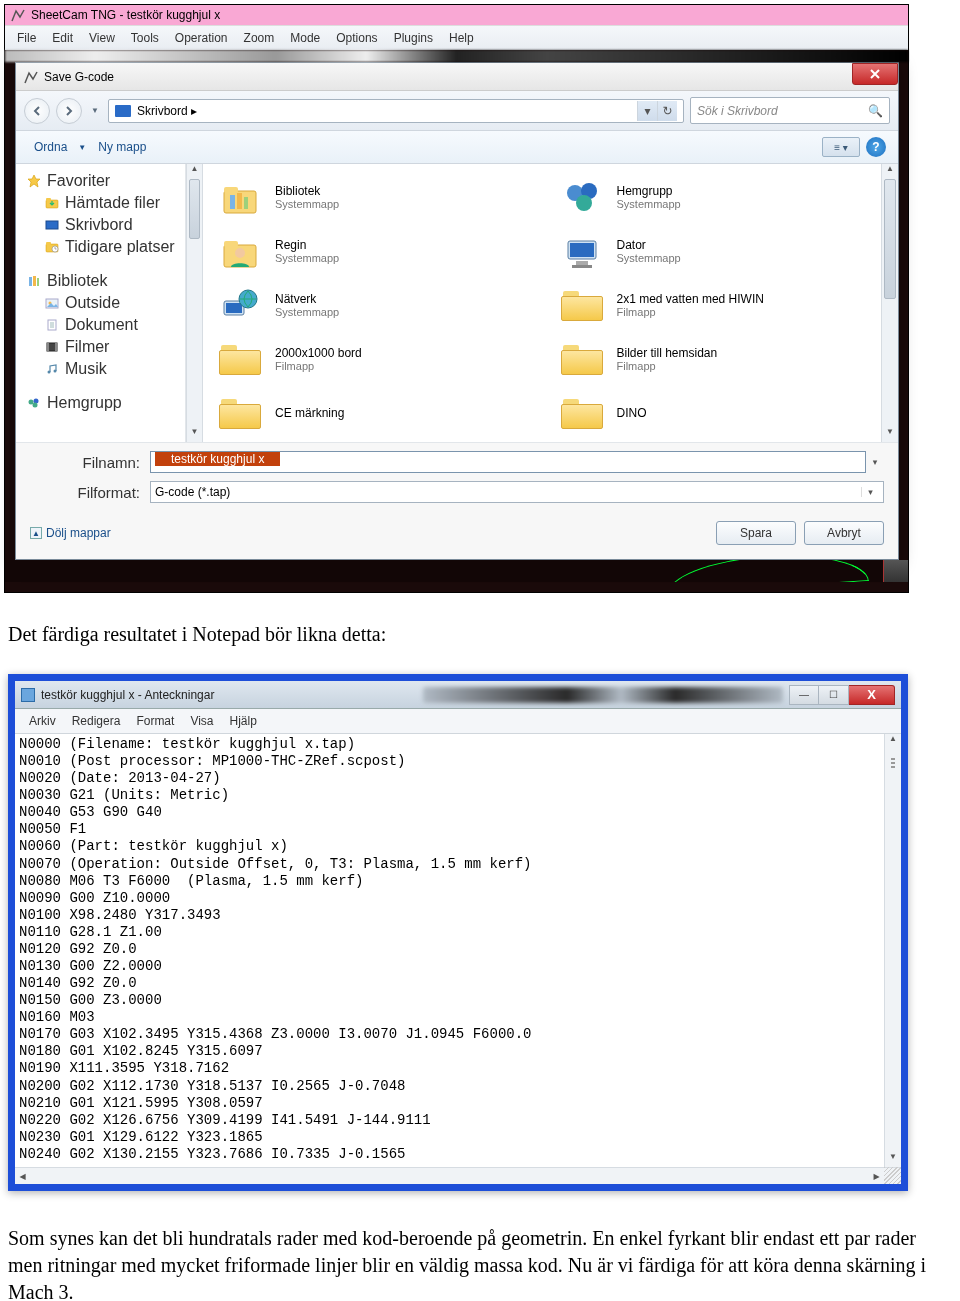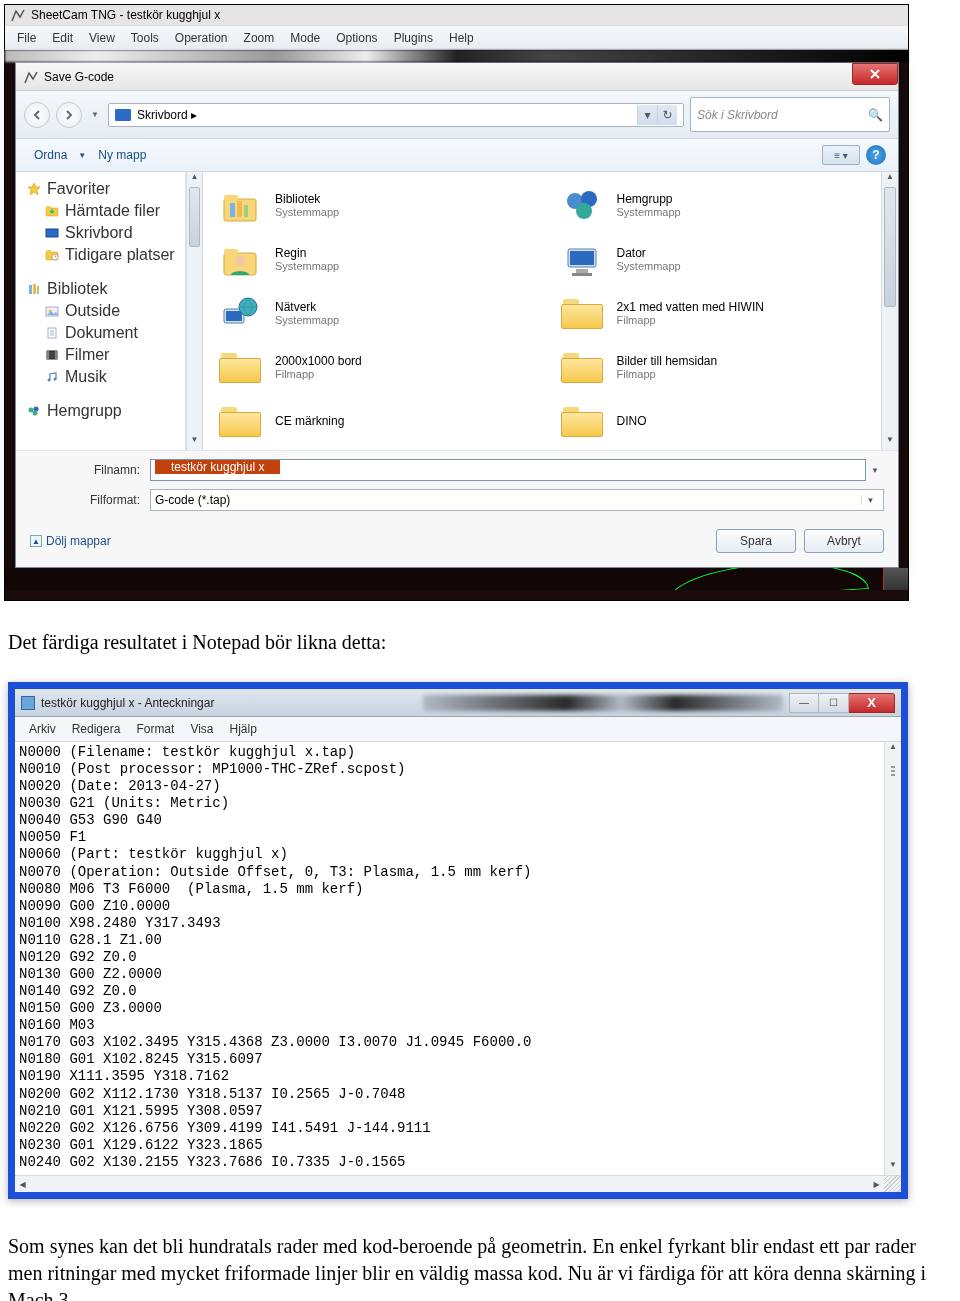--- a/index.html
+++ b/index.html
@@ -1,20 +1,20 @@
 <!DOCTYPE html>
 <html><head>
 <meta charset="utf-8">
 <style>
   * { box-sizing: border-box; margin: 0; padding: 0; }
   body { font-family: "Segoe UI", Tahoma, sans-serif; font-size: 12px; background: #fff; width: 960px; }
   
   
   .sheetcam-window { border: 1px solid #000; width: 905px; margin: 4px 0 0 4px; background: #fff; }
-  .sc-titlebar { background: #e5e5e5; padding: 3px 6px; display: flex; align-items: center; gap: 6px; font-size: 12px; }
+  .sc-titlebar { background: #f9a8d4; padding: 3px 6px; display: flex; align-items: center; gap: 6px; font-size: 12px; }
   .sc-title-icon { width: 14px; height: 14px; display: inline-flex; align-items: center; justify-content: center; }
   .sc-menubar { background: linear-gradient(#f5f7fa, #e9edf2); padding: 3px 4px; display: flex; gap: 0; color: #333; border-top: 1px solid #ddd; font-size: 12px; }
   .sc-menubar span { padding: 2px 8px; cursor: default; }
   
   
   .cad-back { background: #1a0a0a; padding: 0 0 10px 0; position: relative; }
   .cad-blur { height: 12px; background: linear-gradient(90deg,#bbb,#eee 10%,#999 30%,#eee 40%,#222 50%,#444 60%,#222 80%,#000); filter: blur(1px); }
   
   
   .save-dialog { width: 884px; margin: 0 0 0 10px; background: #fff; border: 1px solid #7a8a99; box-shadow: 0 4px 16px rgba(0,0,0,0.4); }
@@ -23,21 +23,21 @@
   .dlg-close { position: absolute; right: 0; top: 0; width: 46px; height: 22px; background: linear-gradient(#e57373,#c62828); border: 1px solid #a02525; border-radius: 0 0 3px 3px; color: #fff; font-size: 12px; display: flex; align-items: center; justify-content: center; text-shadow: 0 -1px 0 rgba(0,0,0,0.4); }
   
   .dlg-nav { display: flex; align-items: center; padding: 6px 8px; gap: 6px; background: linear-gradient(#f4f7fb,#e6ecf3); border-bottom: 1px solid #cfd6de; }
   .nav-btn { width: 26px; height: 26px; border: 1px solid #c6cdd5; border-radius: 50%; background: radial-gradient(#fff,#e7edf3); display: inline-flex; align-items: center; justify-content: center; color: #5a6b7c; font-size: 11px; }
   .nav-btn.dropdown { width:14px; border-radius:3px; font-size:8px; border:none; background:none; }
   .addr-bar { flex: 1; display: flex; align-items: center; border: 1px solid #a6b3c0; background: #fff; height: 24px; padding: 0 6px; gap: 6px; border-radius: 2px; }
   .addr-icon { width: 16px; height: 12px; background: #2a6bc7; border-radius: 1px; flex-shrink:0; }
   .addr-text { flex: 1; }
   .addr-chevrons { display: flex; gap: 0; }
   .addr-chevrons span { width: 20px; text-align: center; color: #555; border-left: 1px solid #ccd5de; padding:3px 0; background: linear-gradient(#e0eaf5,#cfdceb);}
-  .search-bar { width: 200px; display: flex; align-items: center; border: 1px solid #a6b3c0; background: #fff; height: 35px; padding: 0 6px; border-radius: 2px; color: #888; font-style: italic; }
+  .search-bar { width: 200px; display: flex; align-items: center; border: 1px solid #a6b3c0; background: #fff; height: 27px; padding: 0 6px; border-radius: 2px; color: #888; font-style: italic; }
   .search-bar .mag { margin-left: auto; color: #3b6ea5; font-style: normal; }
   
   .dlg-toolbar { display: flex; align-items: center; background: linear-gradient(#f6fafe,#e9f1f8); padding: 6px 12px; border-bottom: 1px solid #cfd6de; font-size: 12px; color: #1a4f8a; }
   .dlg-toolbar .tb-item { padding: 2px 6px; cursor: default; display: flex; align-items: center; gap: 11px; }
   .dlg-toolbar .tb-spacer { flex: 1; }
   .view-btn { width: 38px; height: 20px; border: 1px solid #9bb2c6; border-radius: 2px; background: linear-gradient(#eaf1f8,#d5e1ed); margin-right: 6px; display:flex; align-items:center; justify-content:center; gap:3px; color:#3b5a78; font-size:10px;}
   .help-btn { width: 20px; height: 20px; border-radius: 50%; background: radial-gradient(#4fa7e7,#1d6fc0); color: #fff; font-weight: bold; display: flex; align-items: center; justify-content: center; font-size: 12px; }
   
   .dlg-body { display: flex; height: 278px; background: #fff; }
   .sidebar { width: 170px; border-right: 1px solid #e2e6ea; overflow-y: auto; position: relative; padding: 6px 0 6px 10px; font-size: 16px; color: #333; }
@@ -57,21 +57,21 @@
   .file-icon { width: 46px; height: 42px; display: flex; align-items: center; justify-content: center; flex-shrink: 0; }
   .file-text .fn { color: #000; font-size: 12px; }
   .file-text .ft { color: #777; font-size: 11px; }
   .filepane-vscroll { position: absolute; right: 0; top: 0; bottom: 0; width: 17px; background: #eef2f6; border-left: 1px solid #d6dce2; }
   .filepane-vscroll .thumb { position: absolute; left:2px; right:2px; top:15px; height:120px; background: linear-gradient(#e0e7ee,#c8d2dc); border:1px solid #aeb9c4; border-radius:2px; }
   .filepane-vscroll .arrow { position:absolute; left:0; right:0; height:15px; text-align:center; font-size:8px; color:#555; }
   .filepane-vscroll .arrow.up { top:0; }
   .filepane-vscroll .arrow.down { bottom:0; }
   
   .dlg-fields { padding: 8px 14px 4px 14px; display: grid; grid-template-columns: 120px 1fr; row-gap: 8px; align-items: center; background: #f7f7f7; border-top: 1px solid #e2e6ea; }
-  .dlg-fields label { text-align: right; padding-right: 10px; color: #333; font-size: 12px; }
+  .dlg-fields label { text-align: right; padding-right: 10px; color: #333; font-size: 15px; }
   .field-wrap { display: flex; align-items: center; }
   .fname-input { flex: 1; height: 22px; border: 1px solid #7a94ad; padding: 0 4px; background: #fff; }
   .fname-input .selected { background: #c2410c; color: #fff; padding: 0 16px; }
   .combo { flex: 1; height: 22px; border: 1px solid #a6b3c0; background: #fff; display: flex; align-items: center; padding: 0 4px; }
   .combo .drop, .fname-drop { width: 18px; text-align: center; color: #555; font-size: 9px; margin-left: auto; border-left: 1px solid #ddd; }
   .fname-drop { border: none; color:#555; }
   
   .dlg-footer { display: flex; align-items: center; padding: 14px 14px 14px 14px; background: #f7f7f7; }
   .hide-folders { display: flex; align-items: center; gap: 4px; color: #1a4f8a; font-size: 12px; }
   .dlg-footer .spacer { flex: 1; }

